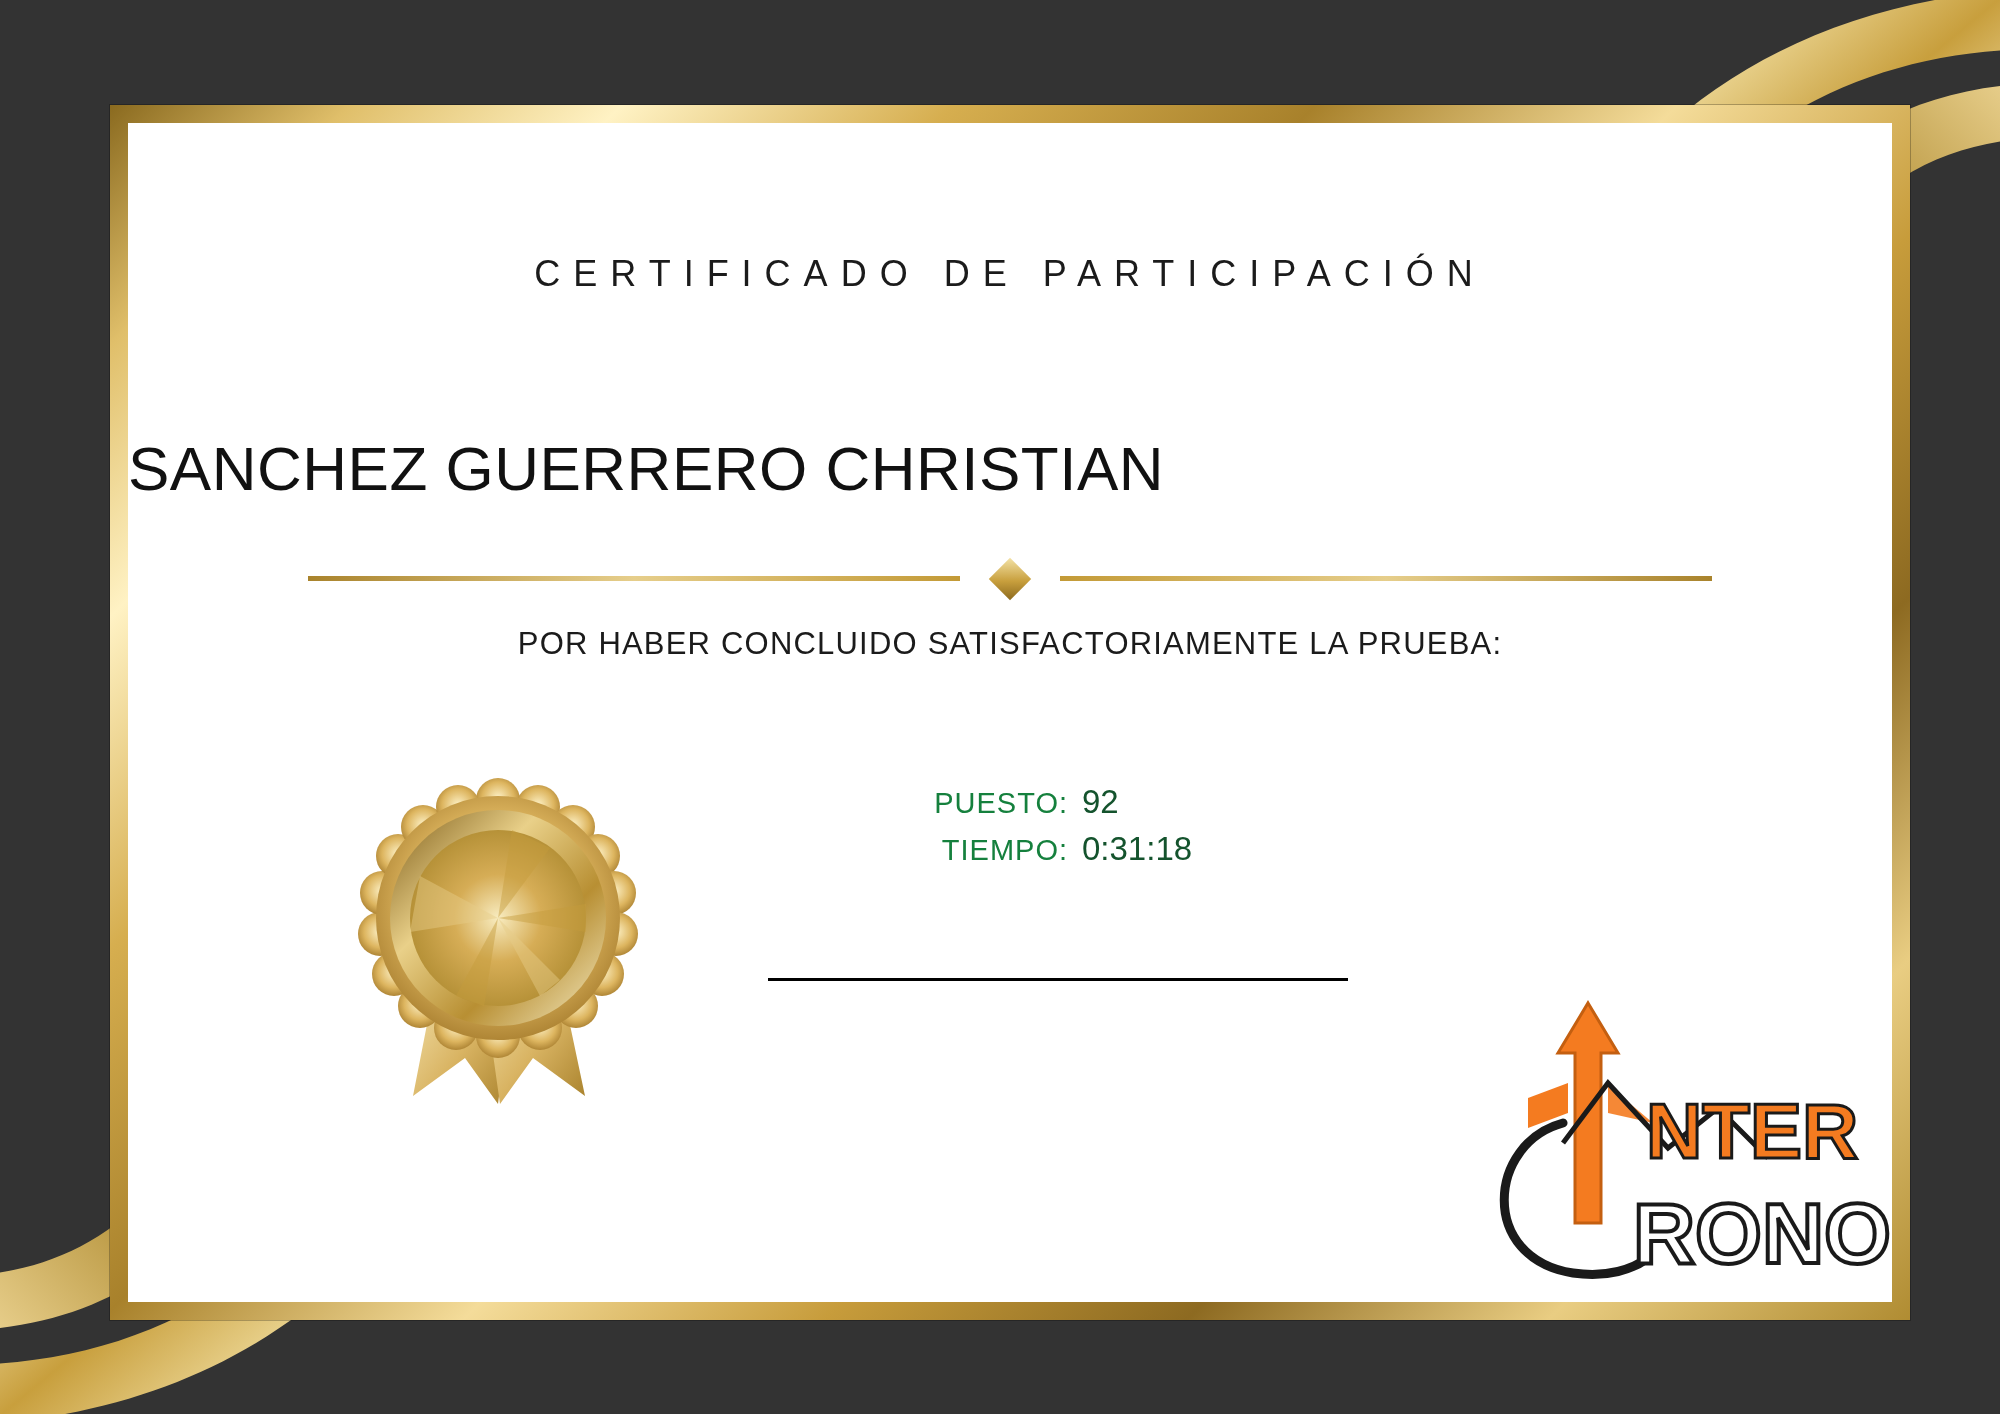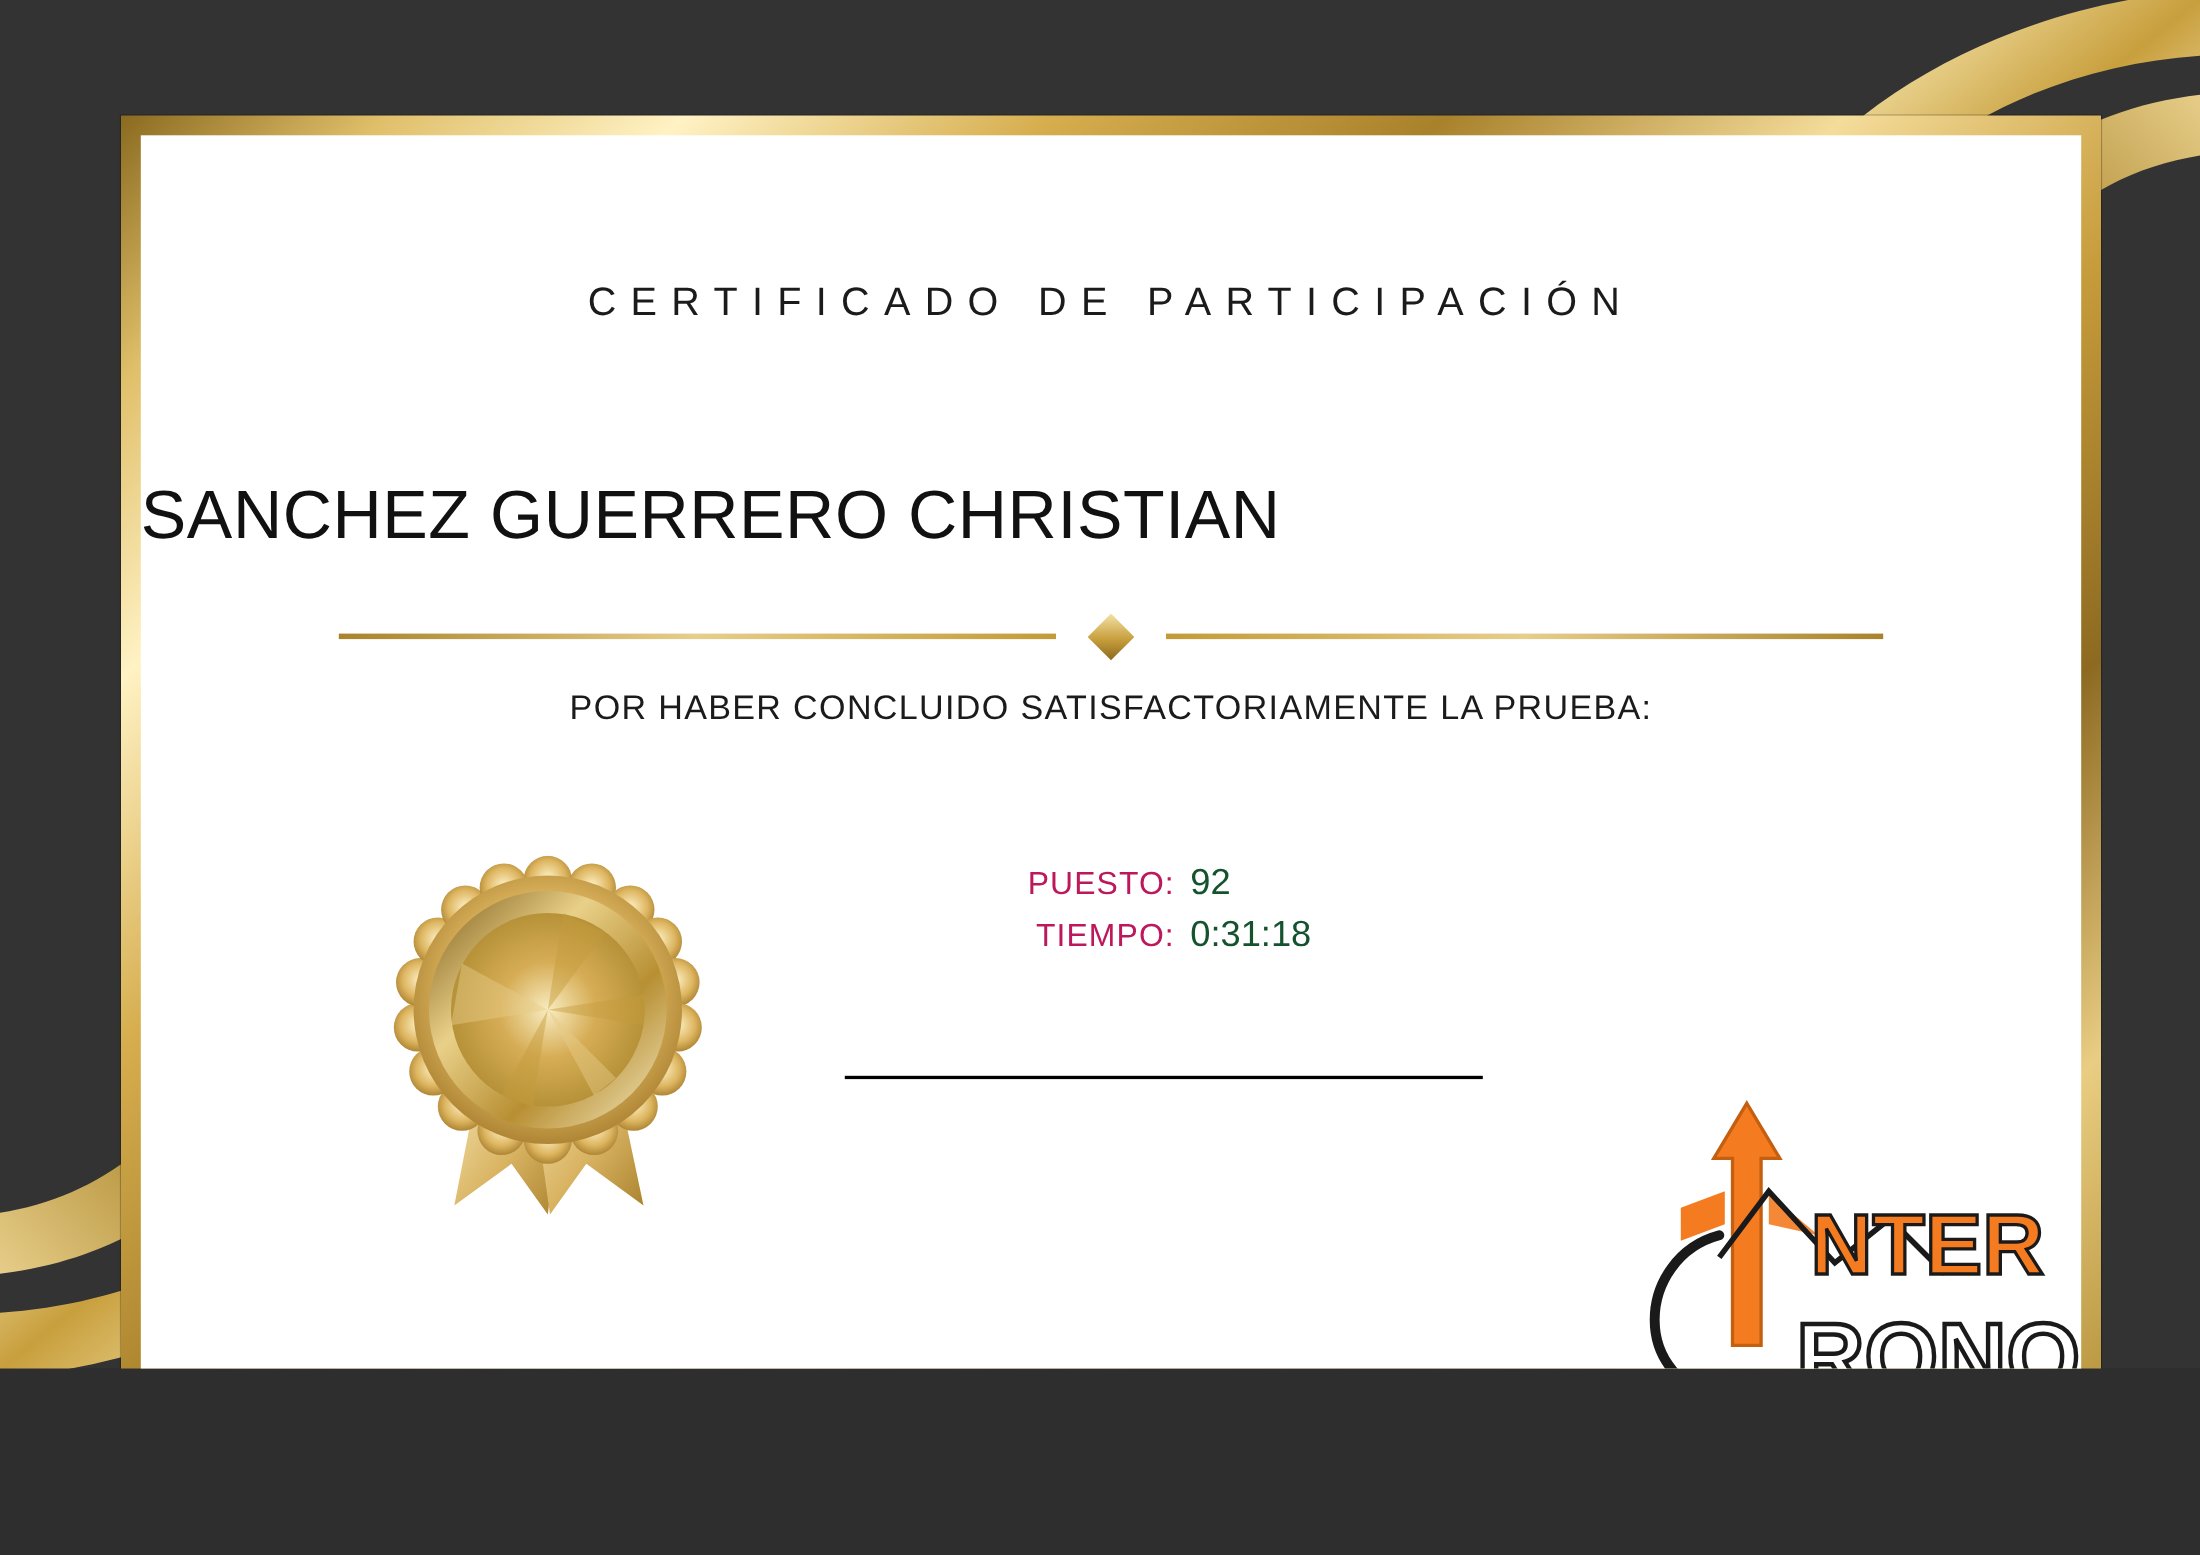--- a/index.html
+++ b/index.html
@@ -10,21 +10,21 @@
   body {
     width: 2000px;
     height: 1414px;
     overflow: hidden;
     font-family: "Liberation Sans", sans-serif;
   }
 
   .certificate {
     position: relative;
     width: 2000px;
-    height: 1244px;
+    height: 1414px;
     background: #333333;
     overflow: hidden;
     text-decoration: underline;
   }
 
   
   .swoosh {
     position: absolute;
     pointer-events: none;
   }
@@ -141,21 +141,21 @@
     display: flex;
     align-items: baseline;
     justify-content: flex-start;
     margin-bottom: 9px;
   }
   .result-label {
     width: 300px;
     text-align: right;
     font-size: 29px;
     letter-spacing: 1px;
-    color: #be185d;
+    color: #15803d;
     padding-right: 14px;
   }
   .result-value {
     font-size: 33px;
     color: #14532d;
   }
   .signature-line {
     position: absolute;
     left: 640px;
     top: 855px;

